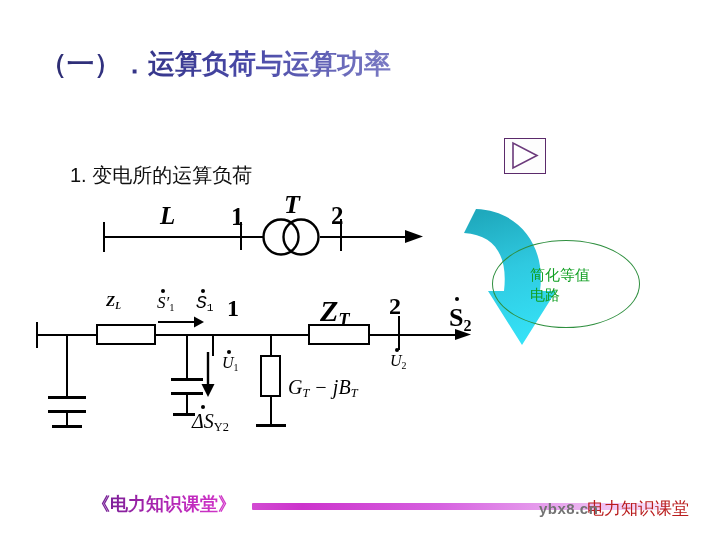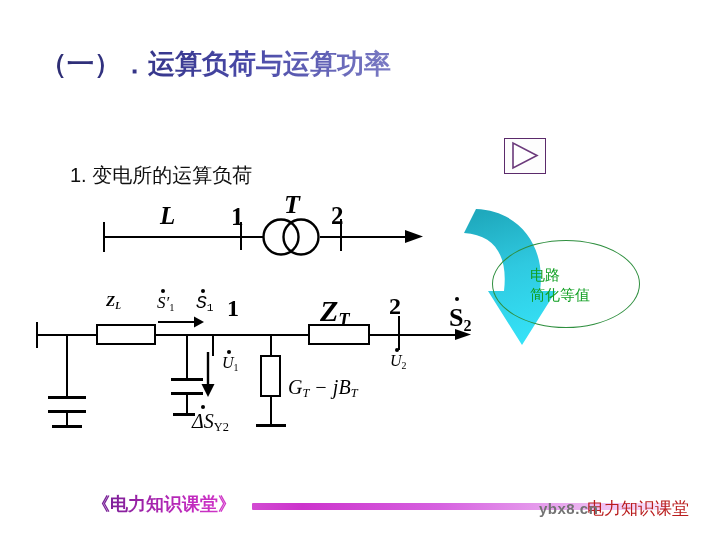--- a/index.html
+++ b/index.html
@@ -329,22 +329,22 @@
                L 62 140
                L 28 86
                L 44 86
                C 48 52, 36 30, 4 28
                Z" fill="url(#cyanGrad)"></path>
     </svg>
   </div>
 
   <div class="ellipse"></div>
   <div class="ellipse-text">
+    <div>简化等值</div>
     <div>电路</div>
-    <div>简化等值</div>
   </div>
 
   <div class="footer-title">《电力知识课堂》</div>
   <div class="footer-bar"></div>
   <div class="footer-brand">电力知识课堂</div>
   <div class="watermark">ybx8.cn</div>
 
 </div>
 
 </body></html>

